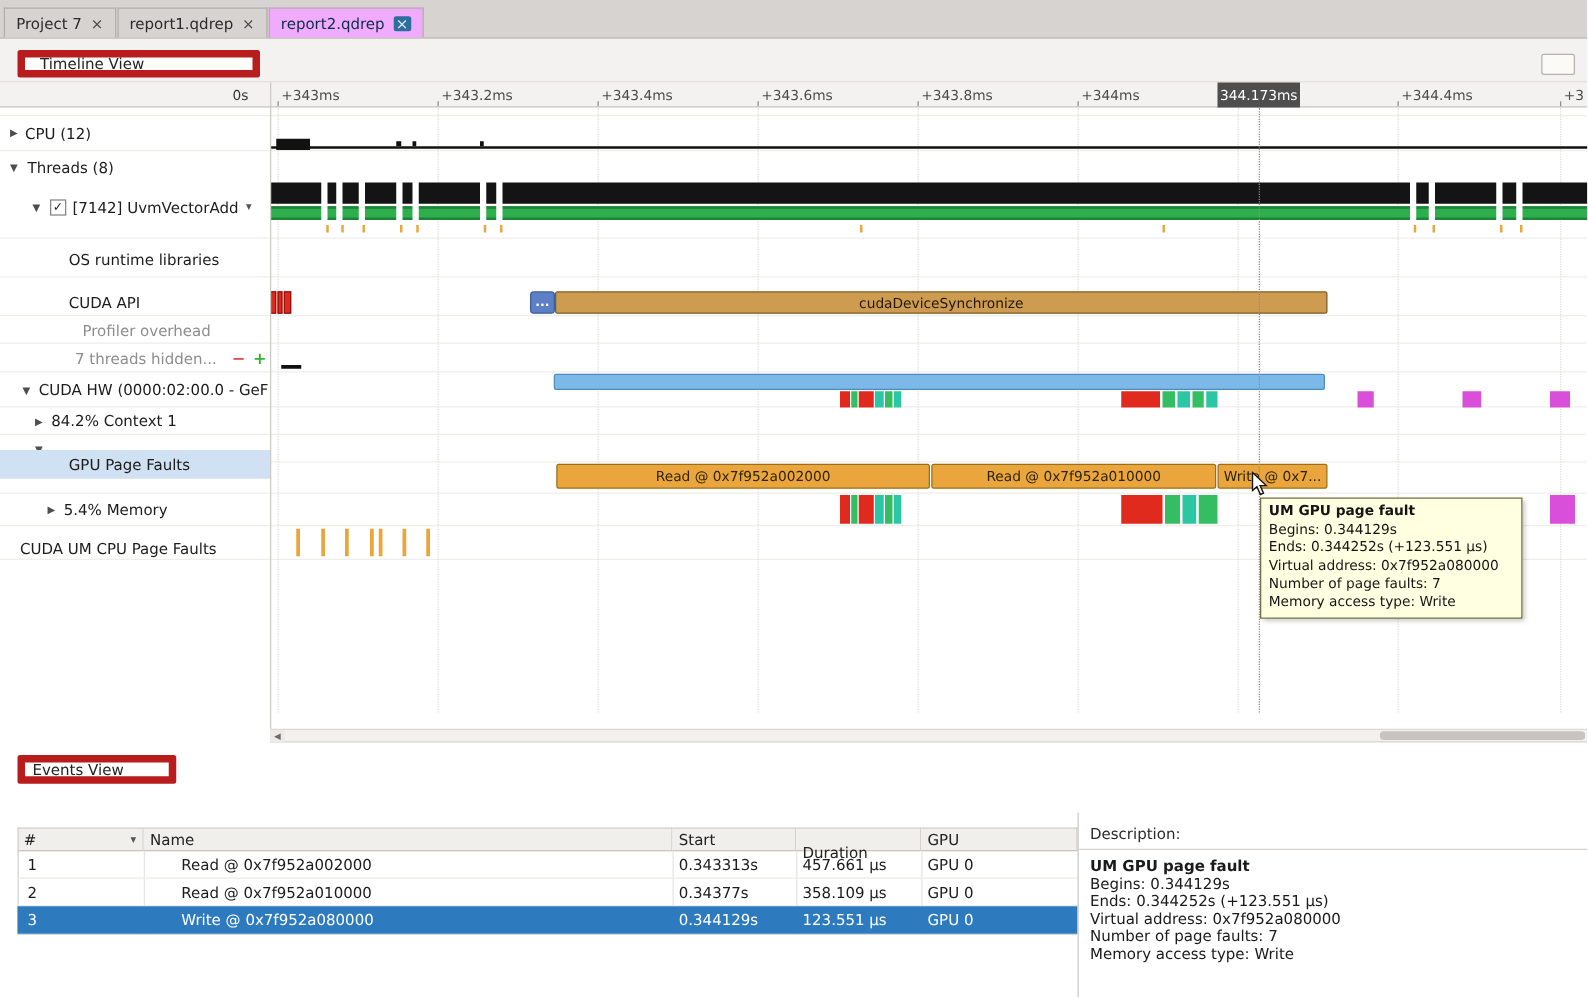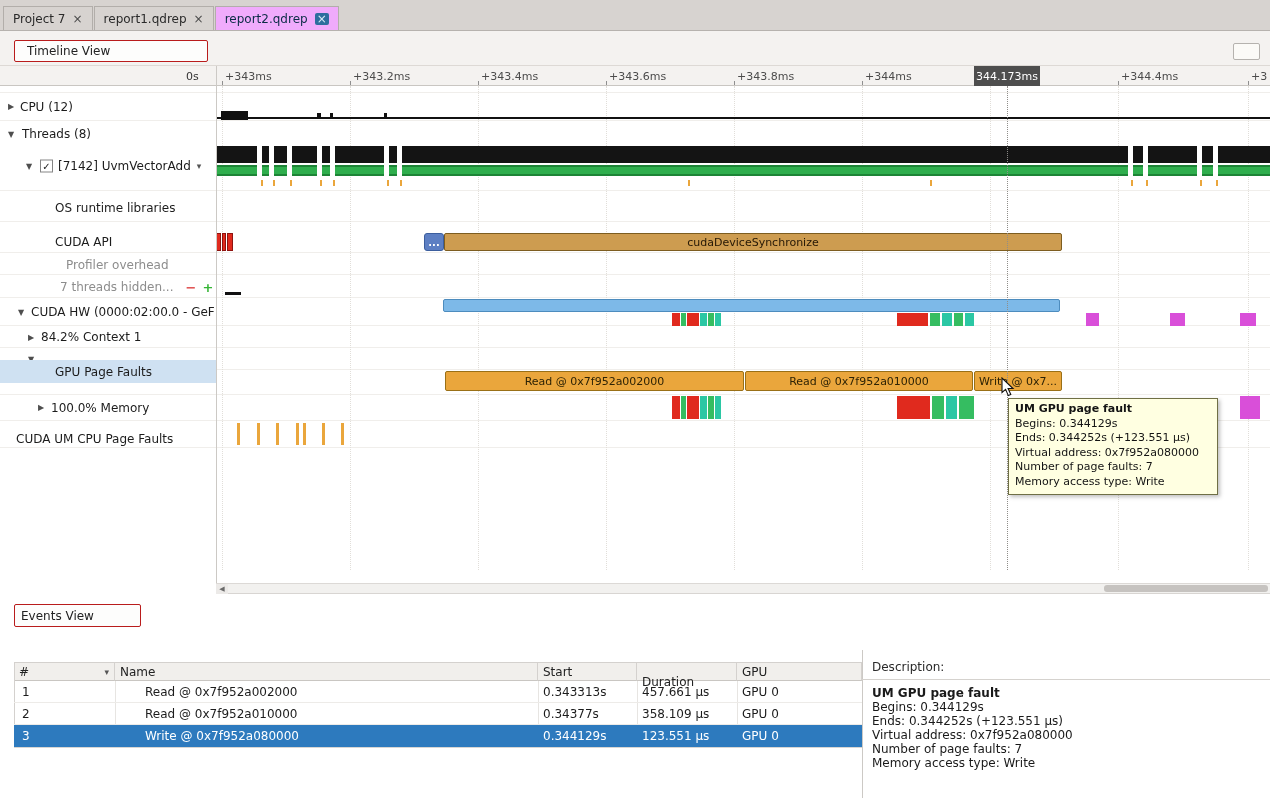--- a/index.html
+++ b/index.html
@@ -11,21 +11,21 @@
   #tabbar{position:absolute;left:0;top:0;width:100%;height:31px;background:#d7d3d0;
           border-bottom:1px solid #b6b2ae;display:flex;align-items:flex-end;padding-left:3px}
   .tab{display:inline-flex;align-items:center;gap:7px;height:24px;padding:0 9px;margin-right:1px;
        border:1px solid #b2aeaa;border-bottom:none;background:#d7d3d0;color:#2a2a2a;white-space:nowrap}
   .tab.active{background:#f0abfc;color:#0b2c46}
   .tab-close{font-size:12px;line-height:1;color:#4a4a4a}
   .tab.active .tab-close{background:#2d6e9e;color:#d9ecf8;padding:0 2px;border-radius:2px}
 
   
   #toolbar{position:absolute;left:0;top:31px;width:100%;height:35px;background:#f4f2f0;border-bottom:1px solid #ddd9d5}
-  .combo{position:absolute;display:flex;align-items:center;background:#fdfdfc;border:1px solid #b91c1c;
+  .combo{position:absolute;display:flex;align-items:center;background:#fdfdfc;border:6px solid #b91c1c;
          border-radius:2px;padding:0 6px;gap:6px;font-size:12px;color:#222}
   .combo .grow{flex:1;text-align:left;white-space:nowrap;overflow:hidden}
   .carat{font-size:9px;color:#444}
   .hamb{font-size:13px;color:#333}
   #kbd-icon{position:absolute;right:10px;top:43px;width:27px;height:17px;border:1px solid #b5b2ae;background:#fbfaf7;
             display:flex;align-items:center;justify-content:center;font-size:12px;color:#555;border-radius:2px}
 
   
   #ruler{position:absolute;left:0;top:66px;width:100%;height:20px;background:#f4f2f0;border-bottom:1px solid #c9c6c2}
   .tick-label{position:absolute;top:4px;font-size:11px;color:#4c4c4c;white-space:nowrap}
@@ -307,21 +307,21 @@
         </div>
       </div>
       <div class="side-row selected" style="position: absolute; top: 360px; height: 23px;">
         <div class="side-wrap" style="position: absolute; left: 55px;">
           <div class="side-label" style="position: static;">GPU Page Faults</div>
         </div>
       </div>
       <div class="side-row" style="position: absolute; top: 396px; height: 23px;">
         <div class="side-arrow" style="position: absolute; left: 38px;">▶</div>
         <div class="side-wrap" style="position: absolute; left: 51px;">
-          <div class="side-label" style="position: static;">100.0% Memory</div>
+          <div class="side-label" style="position: static;">5.4% Memory</div>
         </div>
       </div>
       <div class="side-row" style="position: absolute; top: 422px; height: 23px;">
         <div class="side-wrap" style="position: absolute; left: 16px;">
           <div class="side-label" style="position: static; margin-top: 10px;">CUDA UM CPU Page Faults</div>
         </div>
       </div>
     </div>
   <div id="pane-divider"></div>
 

